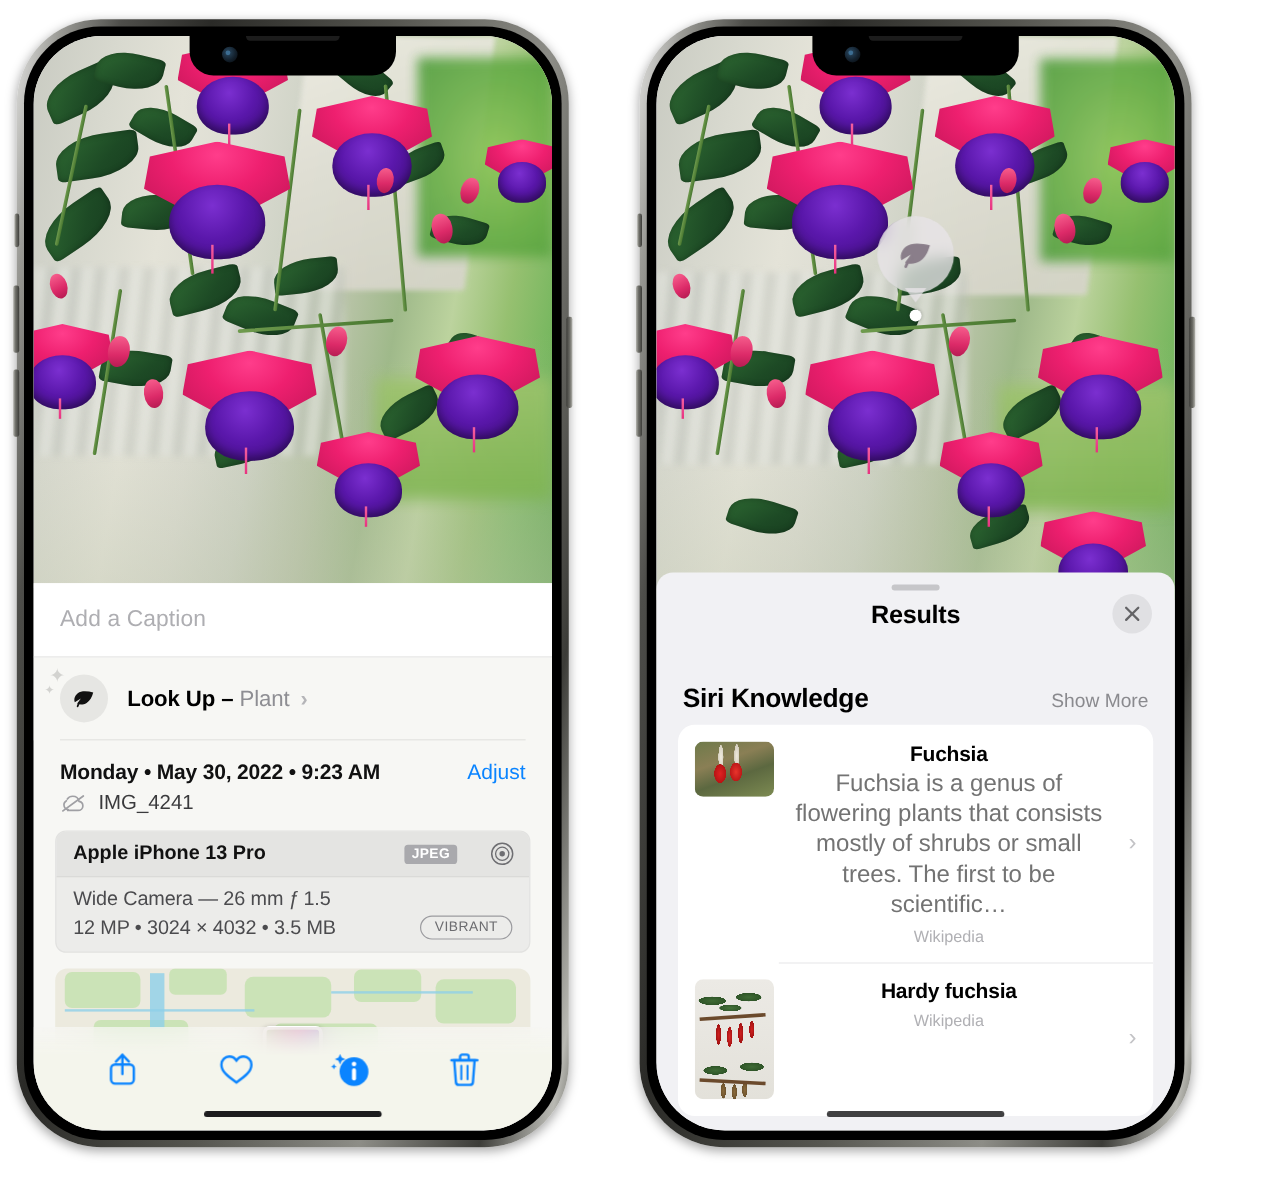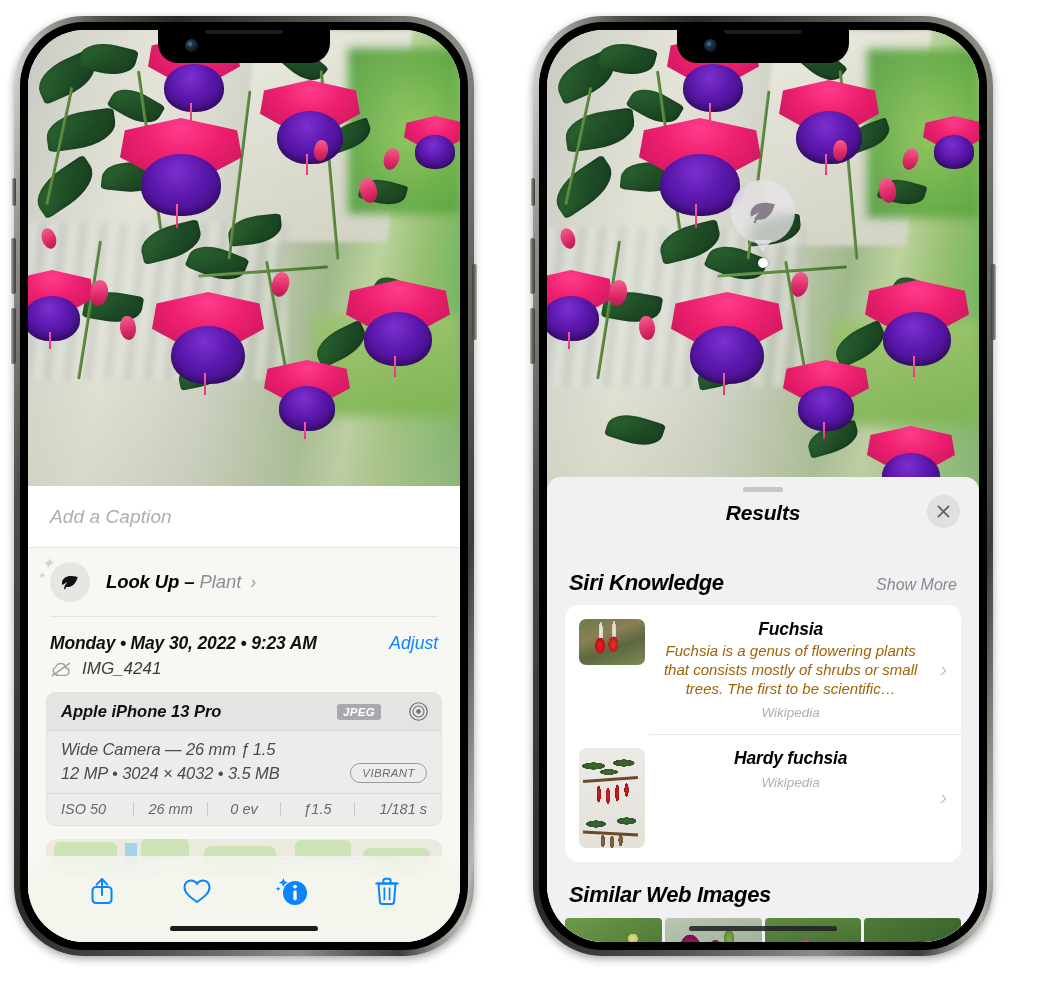--- a/index.html
+++ b/index.html
@@ -13,21 +13,20 @@
   .stage { position: relative; width: 1055px; height: 985px; background:#fff; }
 
   
   .phone {
     position: absolute;
     width: 460px; height: 940px;
     border-radius: 70px;
     background: linear-gradient(100deg,#e8e8e6 0%, #9a9a95 6%, #4e4e4a 14%, #2a2a27 26%, #55554f 50%, #8d8d87 72%, #3c3c38 88%, #b9b9b3 97%, #6e6e68 100%);
     padding: 6px;
     box-shadow: 0 3px 9px rgba(0,0,0,.35);
-    font-style: italic;
   }
   .phone.left  { left: 14px;  top: 16px; }
   .phone.right { left: 533px; top: 16px; }
 
   .bezel {
     position: relative;
     width: 100%; height: 100%;
     border-radius: 64px;
     background: #000;
     padding: 8px;
@@ -301,21 +300,21 @@
   .cards { margin: 0 18px; background:#fff; border-radius:14px; overflow:hidden;}
   .kcard { display:flex; align-items:flex-start; gap:14px; padding: 14px 14px 14px 14px; position:relative;}
   .kcard + .kcard::before{
     content:""; position:absolute; left:84px; right:0; top:0; height:1px; background:#e9e9eb;
   }
   .kthumb { flex:0 0 auto; border-radius:7px; overflow:hidden; position:relative; }
   .kthumb.a { width:66px; height:46px; }
   .kthumb.b { width:66px; height:100px; }
   .ktext { flex:1; min-width:0;text-align:center; }
   .ktitle { font-size:17.5px; font-weight:700; color:#000; letter-spacing:-.2px; margin-bottom:2px;}
-  .kdesc { font-size:15px; color:#a16207; line-height:1.26; }
+  .kdesc { font-size:20px; color:#737373; line-height:1.26; }
   .ksrc { font-size:13.5px; color:#b0b0b4; margin-top:6px;}
   .kchev { align-self:center; color:#c3c3c6; font-size:20px; padding-left:4px;}
 
   .web-title { padding: 20px 22px 10px 22px; font-size:22px; font-weight:700; color:#000; letter-spacing:-.3px;}
   .web-strip { display:flex; gap:3px; padding: 0 18px; }
   .web-img { flex:1; height:86px; border-radius:4px; overflow:hidden; position:relative;}
 
   
   .sc { position:absolute; inset:0; }
 </style>
@@ -467,31 +466,20 @@
                   <circle cx="12" cy="12" r="2.6" fill="#6e6e72"></circle>
                 </svg>
               </div>
             </div>
             <div class="cam-body">
               <div class="cam-line1">Wide Camera — 26 mm ƒ 1.5</div>
               <div class="cam-line2row">
                 <div class="cam-line2">12 MP • 3024 × 4032 • 3.5 MB</div>
                 <span class="tag-vibrant">VIBRANT</span>
               </div>
-            </div>
-            <div class="cam-exif">
-              <span class="cell">ISO 50</span>
-              <span class="sep"></span>
-              <span class="cell">26 mm</span>
-              <span class="sep"></span>
-              <span class="cell">0 ev</span>
-              <span class="sep"></span>
-              <span class="cell">ƒ1.5</span>
-              <span class="sep"></span>
-              <span class="cell">1/181 s</span>
             </div>
           </div>
 
           <div class="map-card">
             <div class="mgreen" style="left:2%;  top:4%;  width:16%; height:40%; border-radius:6px"></div>
             <div class="mgreen" style="left:24%; top:0%;  width:12%; height:30%; border-radius:5px"></div>
             <div class="mgreen" style="left:40%; top:10%; width:18%; height:46%; border-radius:7px"></div>
             <div class="mgreen" style="left:63%; top:2%;  width:14%; height:36%; border-radius:6px"></div>
             <div class="mgreen" style="left:80%; top:12%; width:17%; height:50%; border-radius:7px"></div>
             <div class="mgreen" style="left:8%;  top:58%; width:20%; height:40%; border-radius:6px"></div>

